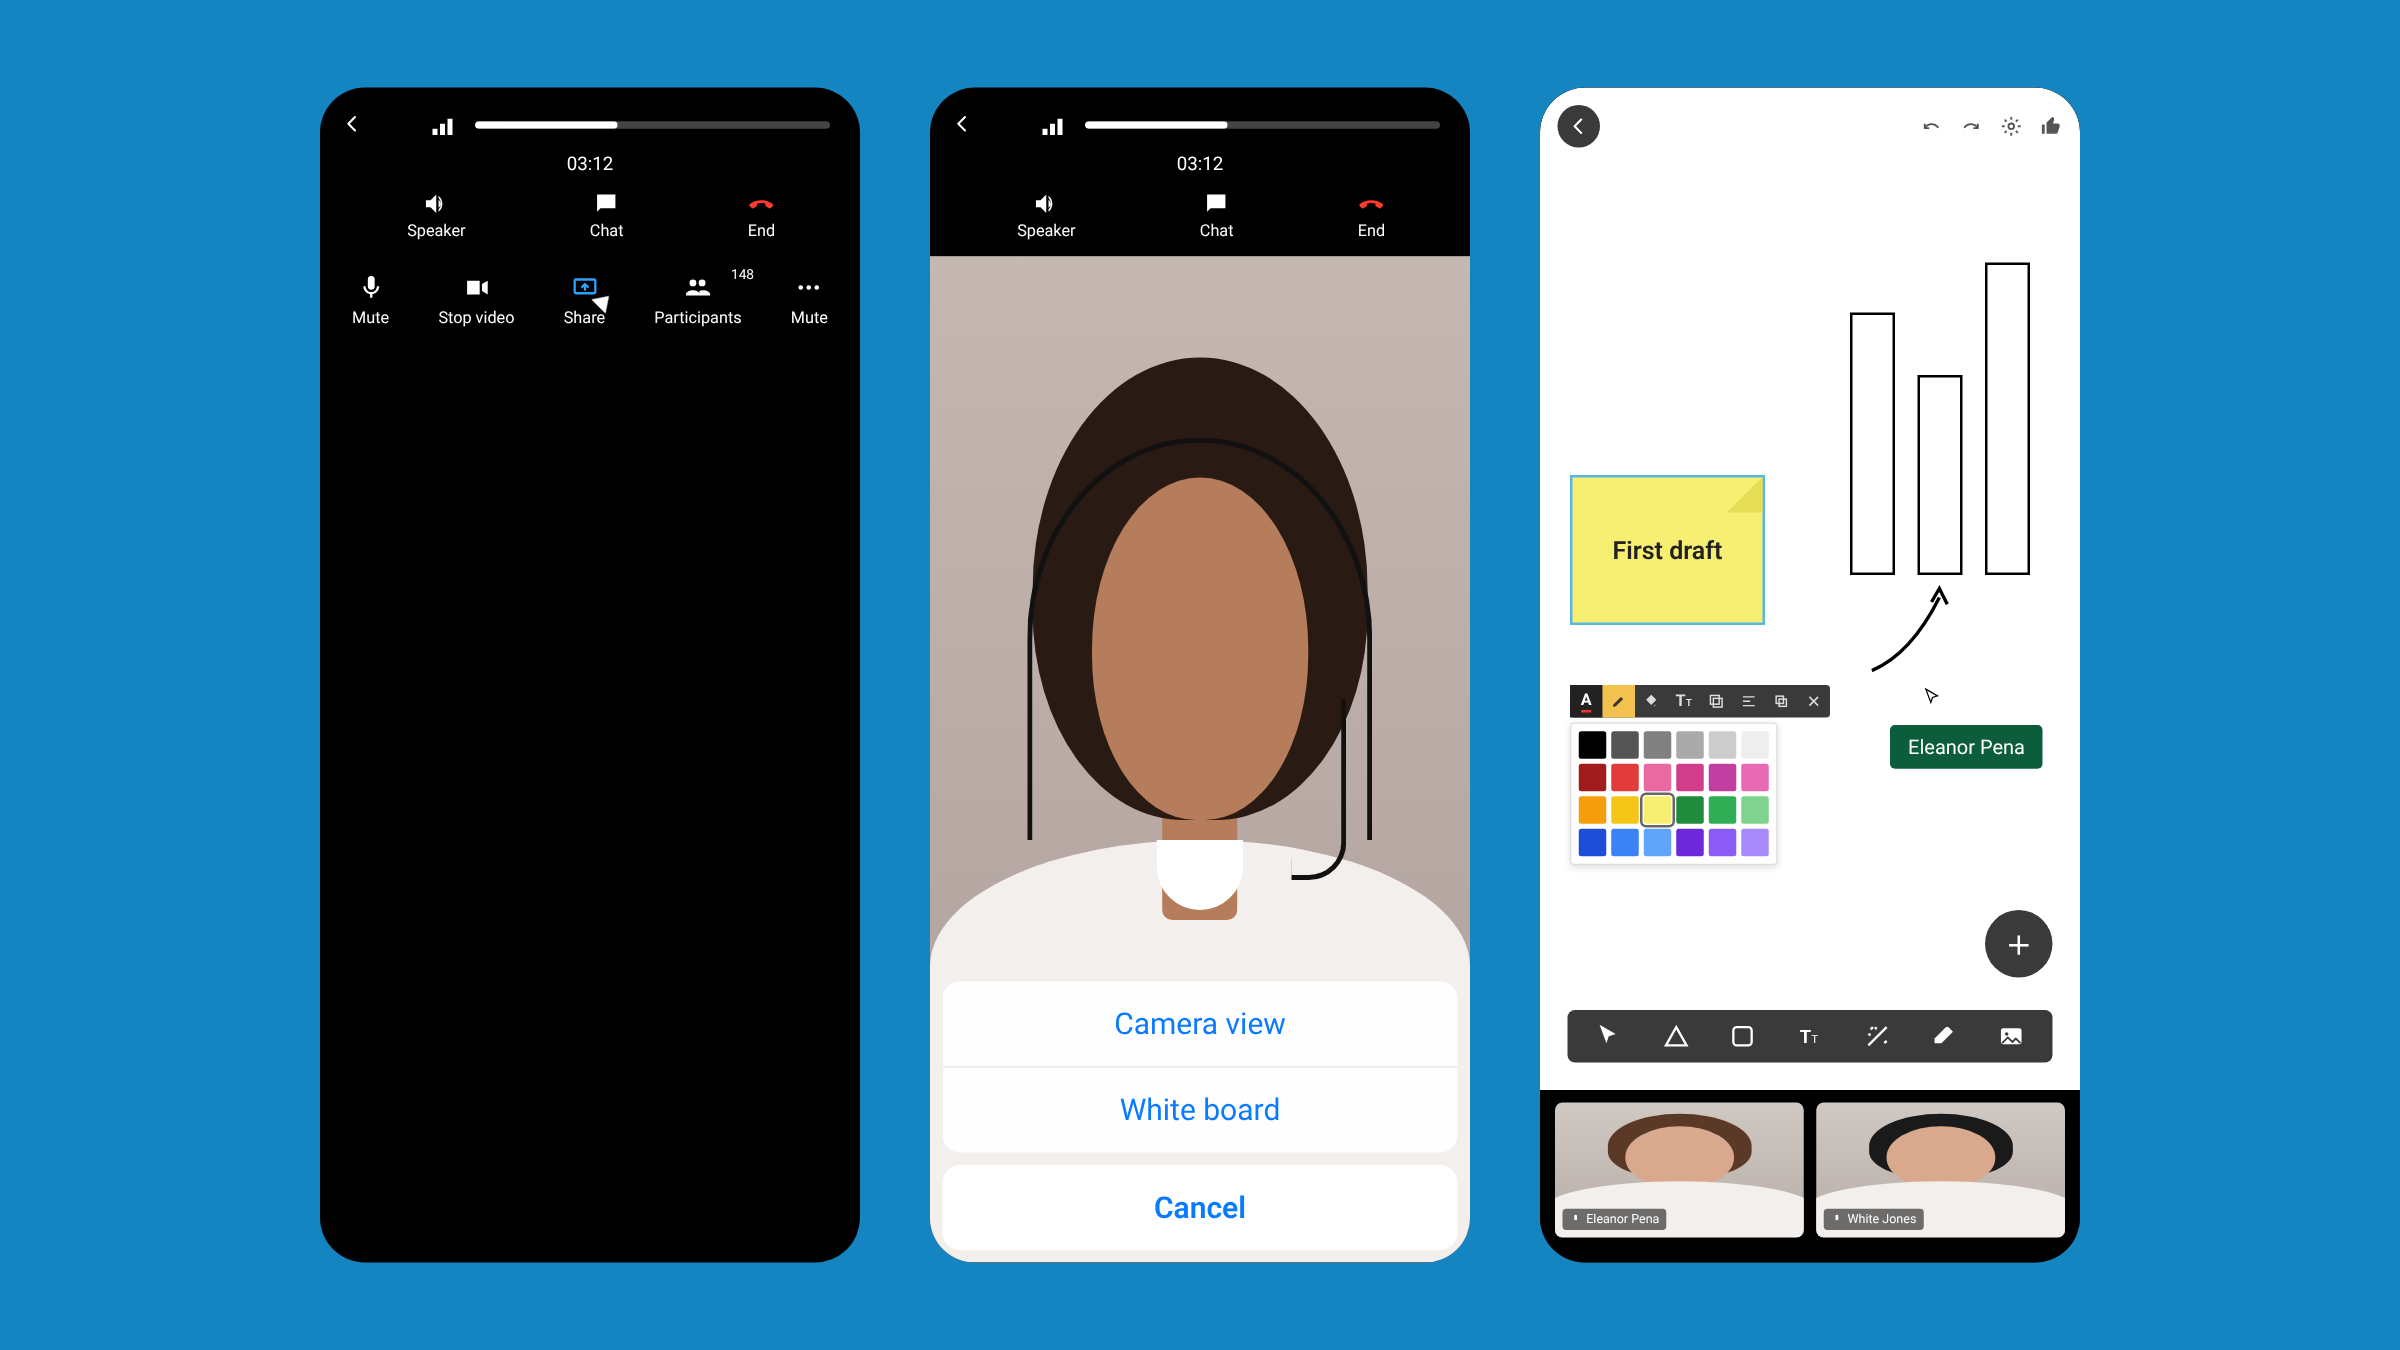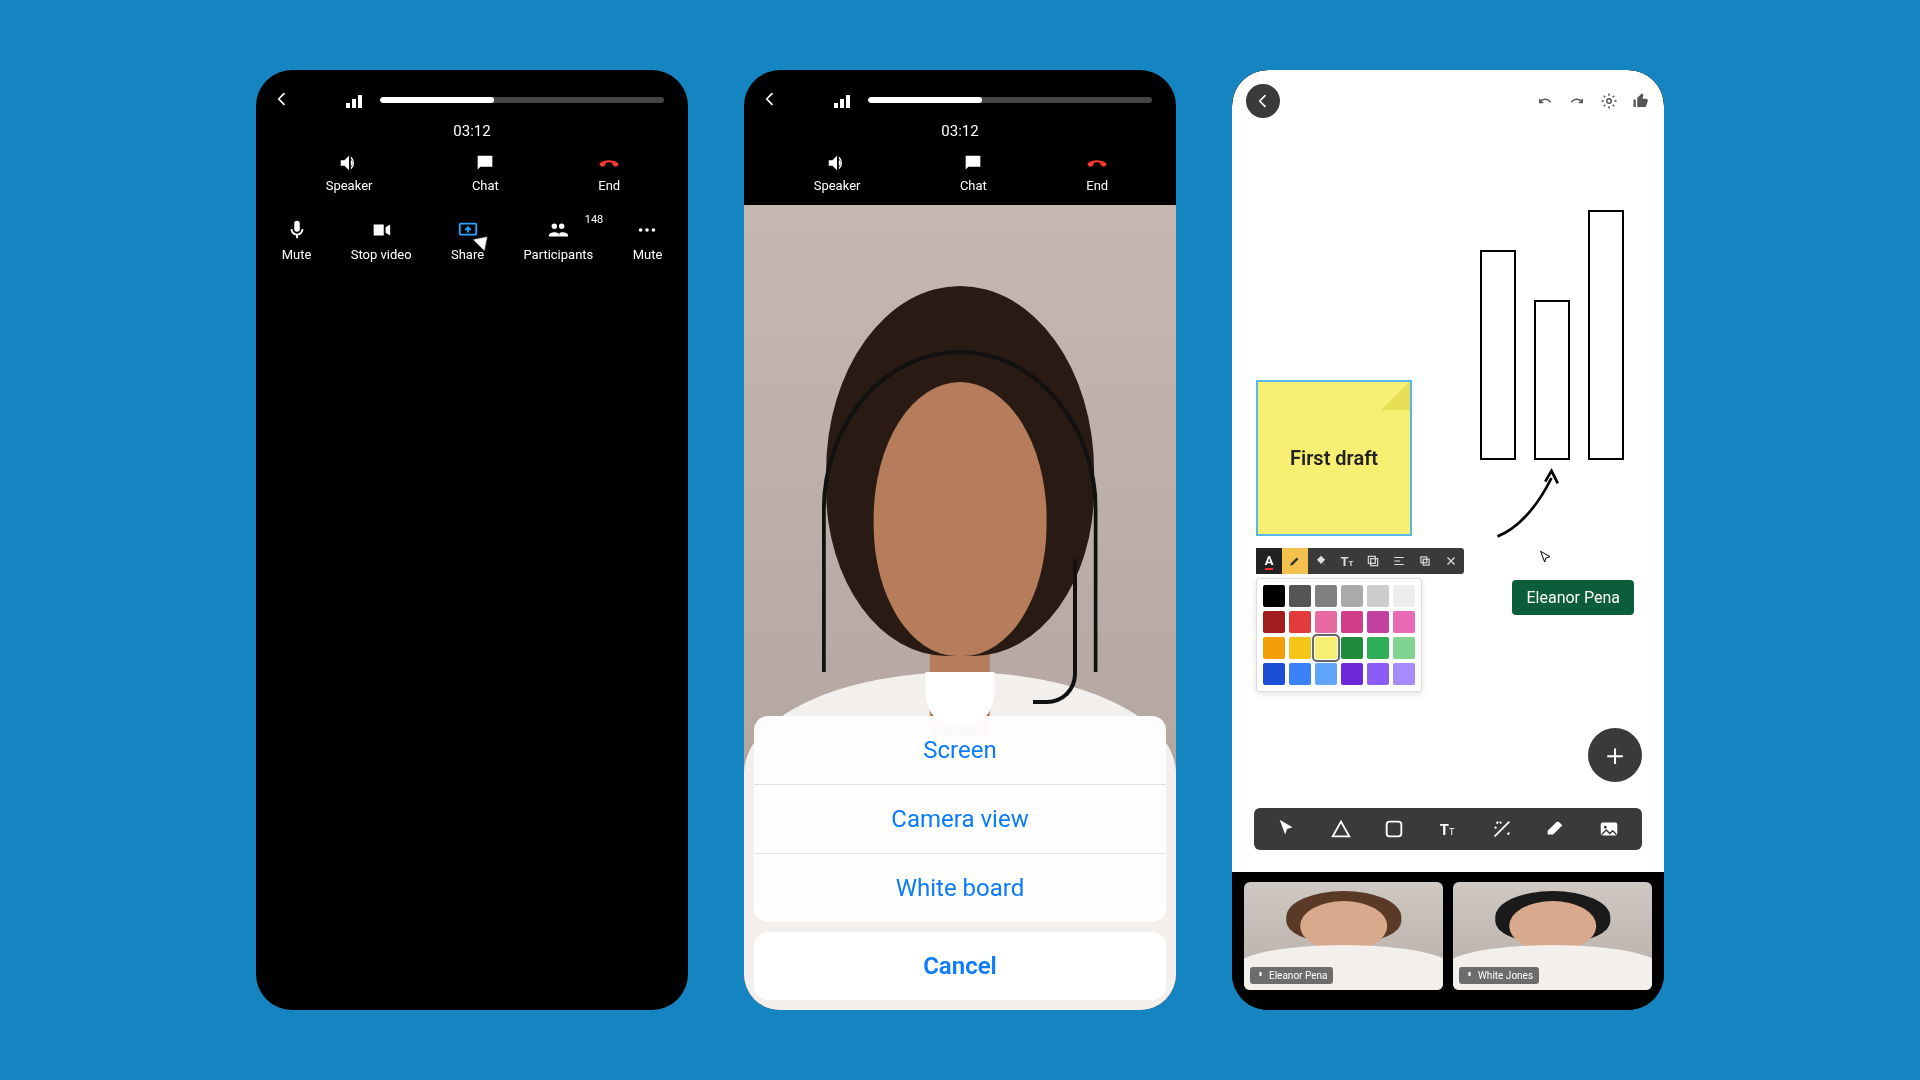--- a/index.html
+++ b/index.html
@@ -120,21 +120,21 @@
     position:absolute; top:14px; left:14px; right:14px;
     display:flex; align-items:center; justify-content:space-between;
   }
   .circ-btn {
     width:34px;height:34px;border-radius:50%;background:#3a3a3a;color:#fff;
     display:flex;align-items:center;justify-content:center;cursor:pointer;font-size:18px;
   }
   .wb-right-icons{ display:flex; gap:14px; align-items:center; color:#555;}
   .wb-right-icons svg{width:18px;height:18px;fill:#555;cursor:pointer;}
   .sticky {
-    position:absolute; top:310px; left:24px; width:156px; height:156px;
+    position:absolute; top:310px; left:24px; width:156px; height:120px;
     background:#f7ef72; border:2px solid #57b8e8;
     display:flex; align-items:center; justify-content:center;
     font-size:20px; font-weight:600; color:#222;
   }
   .sticky::after{
     content:""; position:absolute; top:0; right:0; width:28px; height:28px;
     background:linear-gradient(135deg, transparent 49%, #e6de55 50%);
   }
   .bars-sketch { position:absolute; top:140px; right:40px; display:flex; align-items:flex-end; gap:18px;}
   .bars-sketch div{ width:36px; border:2px solid #000; background:transparent;}
@@ -325,21 +325,20 @@
         <div class="neck"></div>
         <div class="hair"></div>
         <div class="face"></div>
         <div class="smile"></div>
         <div class="headset"></div>
         <div class="mic"></div>
     </div>
 
     <div class="sheet-backdrop">
       <div class="sheet">
-        <div class="sheet-item">Screen</div>
         <div class="sheet-item">Camera view</div>
         <div class="sheet-item">White board</div>
       </div>
       <div class="sheet-cancel">Cancel</div>
     </div>
   </div>
 </div>
 
 <div class="phone wb">
   <div class="wb-canvas">

